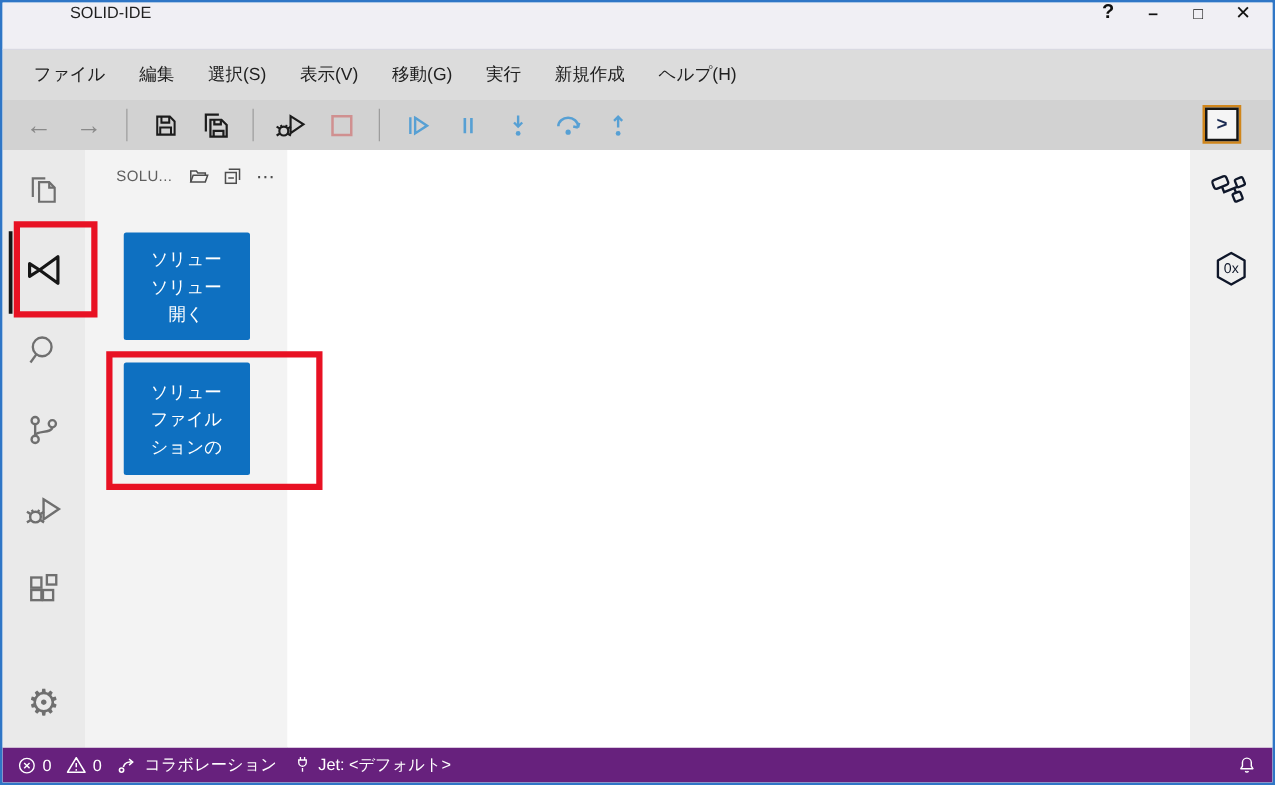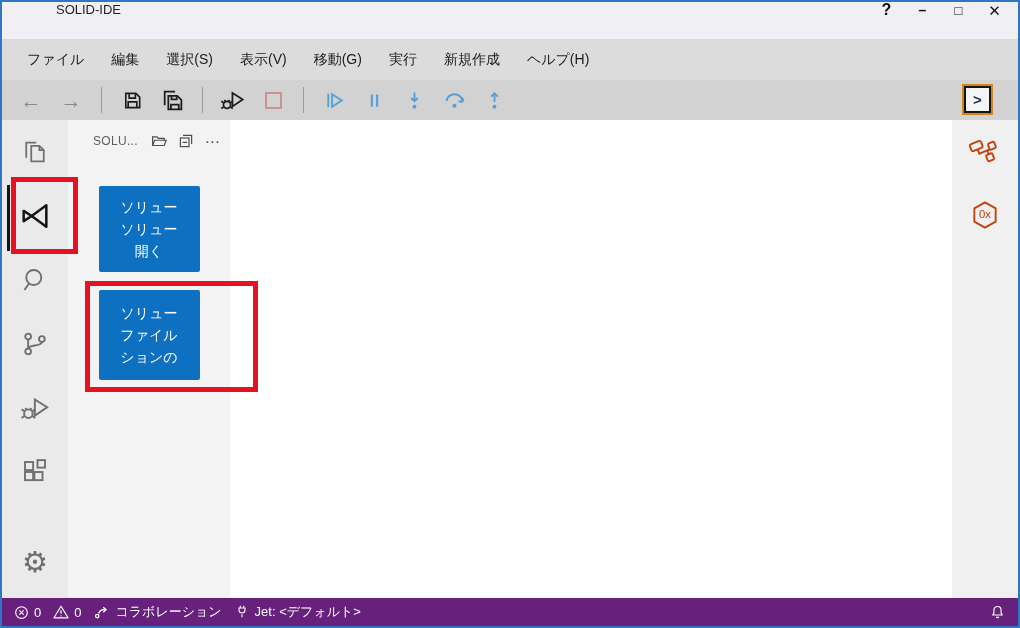--- a/index.html
+++ b/index.html
@@ -48,21 +48,21 @@
   .sb-act { width:18px; height:18px; display:flex; align-items:center; justify-content:center; }
   .more-glyph { font-size:15px; color:#4d4d4d; line-height:1; letter-spacing:1px; }
   .sol-btn { display:block; width:101px; margin:0 auto; background:#0e70c1; color:#fff; border:none; border-radius:2px;
     font-size:14px; line-height:22px; text-align:center; font-family:Liberation Sans, sans-serif; cursor:pointer; }
   .sol-btn .ln { display:block; }
   .sol-btn.first { margin-top:36px; padding:10px 2px; }
   .sol-btn.second { margin-top:18px; padding:12px 2px; }
 
   .editor { flex:1; background:#ffffff; }
 
-  .rightbar { width:66px; background:#f0f0f0; display:flex; flex-direction:column; align-items:center; padding-top:14px; gap:33px; color:#c2410c; }
+  .rightbar { width:66px; background:#f0f0f0; display:flex; flex-direction:column; align-items:center; padding-top:14px; gap:33px; color:#0f172a; }
 
   
   .statusbar { height:28px; background:#67217d; display:flex; align-items:center; color:#fff; font-size:13px; padding:0 12px; }
   .sb-item { display:flex; align-items:center; gap:5px; }
   .sb-item + .sb-item { margin-left:12px; }
   .sb-bell { margin-left:auto; display:flex; align-items:center; }
 
   
   .anno { position:absolute; border:5px solid #e81123; pointer-events:none; }
   .anno-1 { left:9px;  top:175px; width:67px;  height:77px; }

